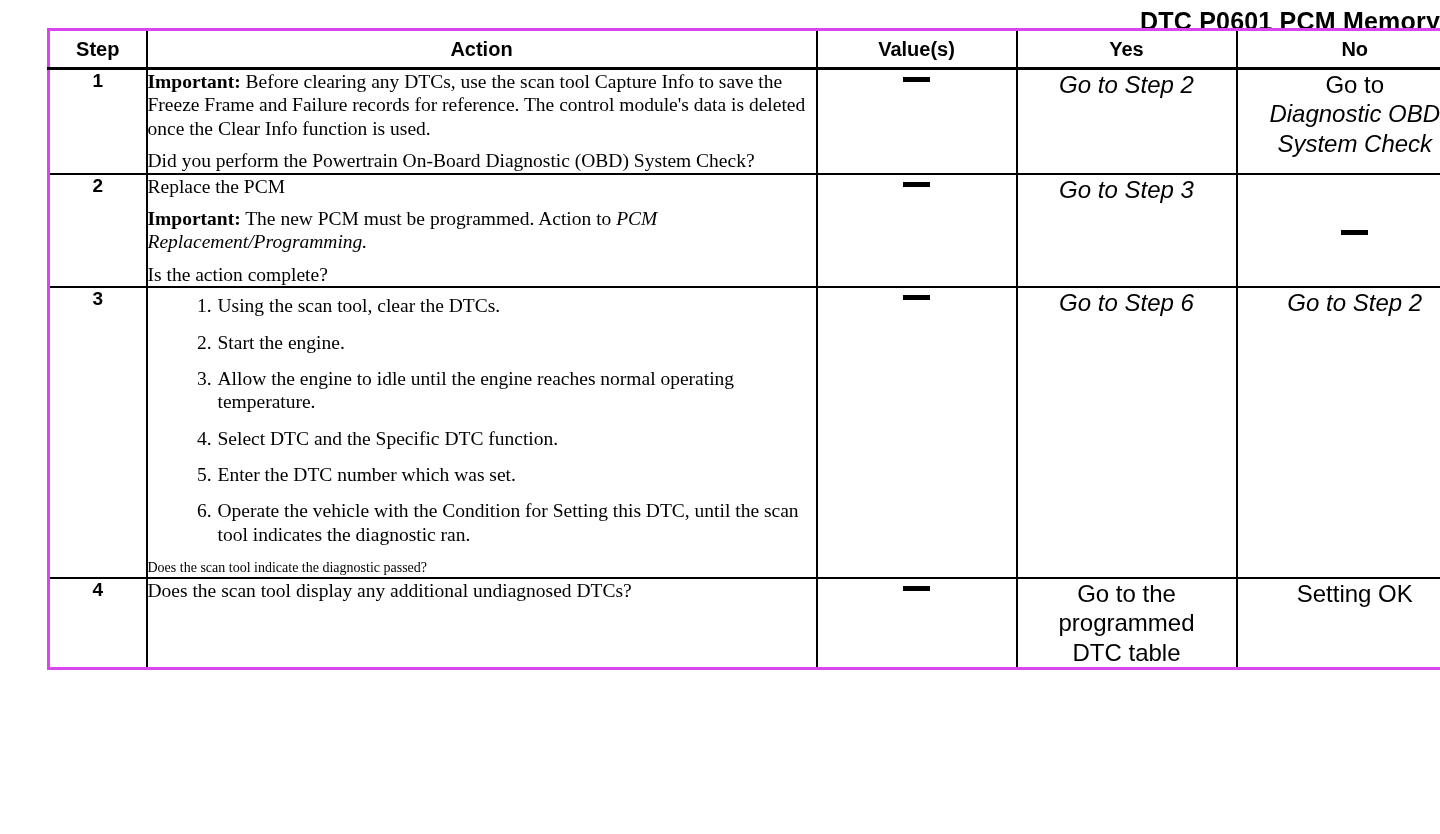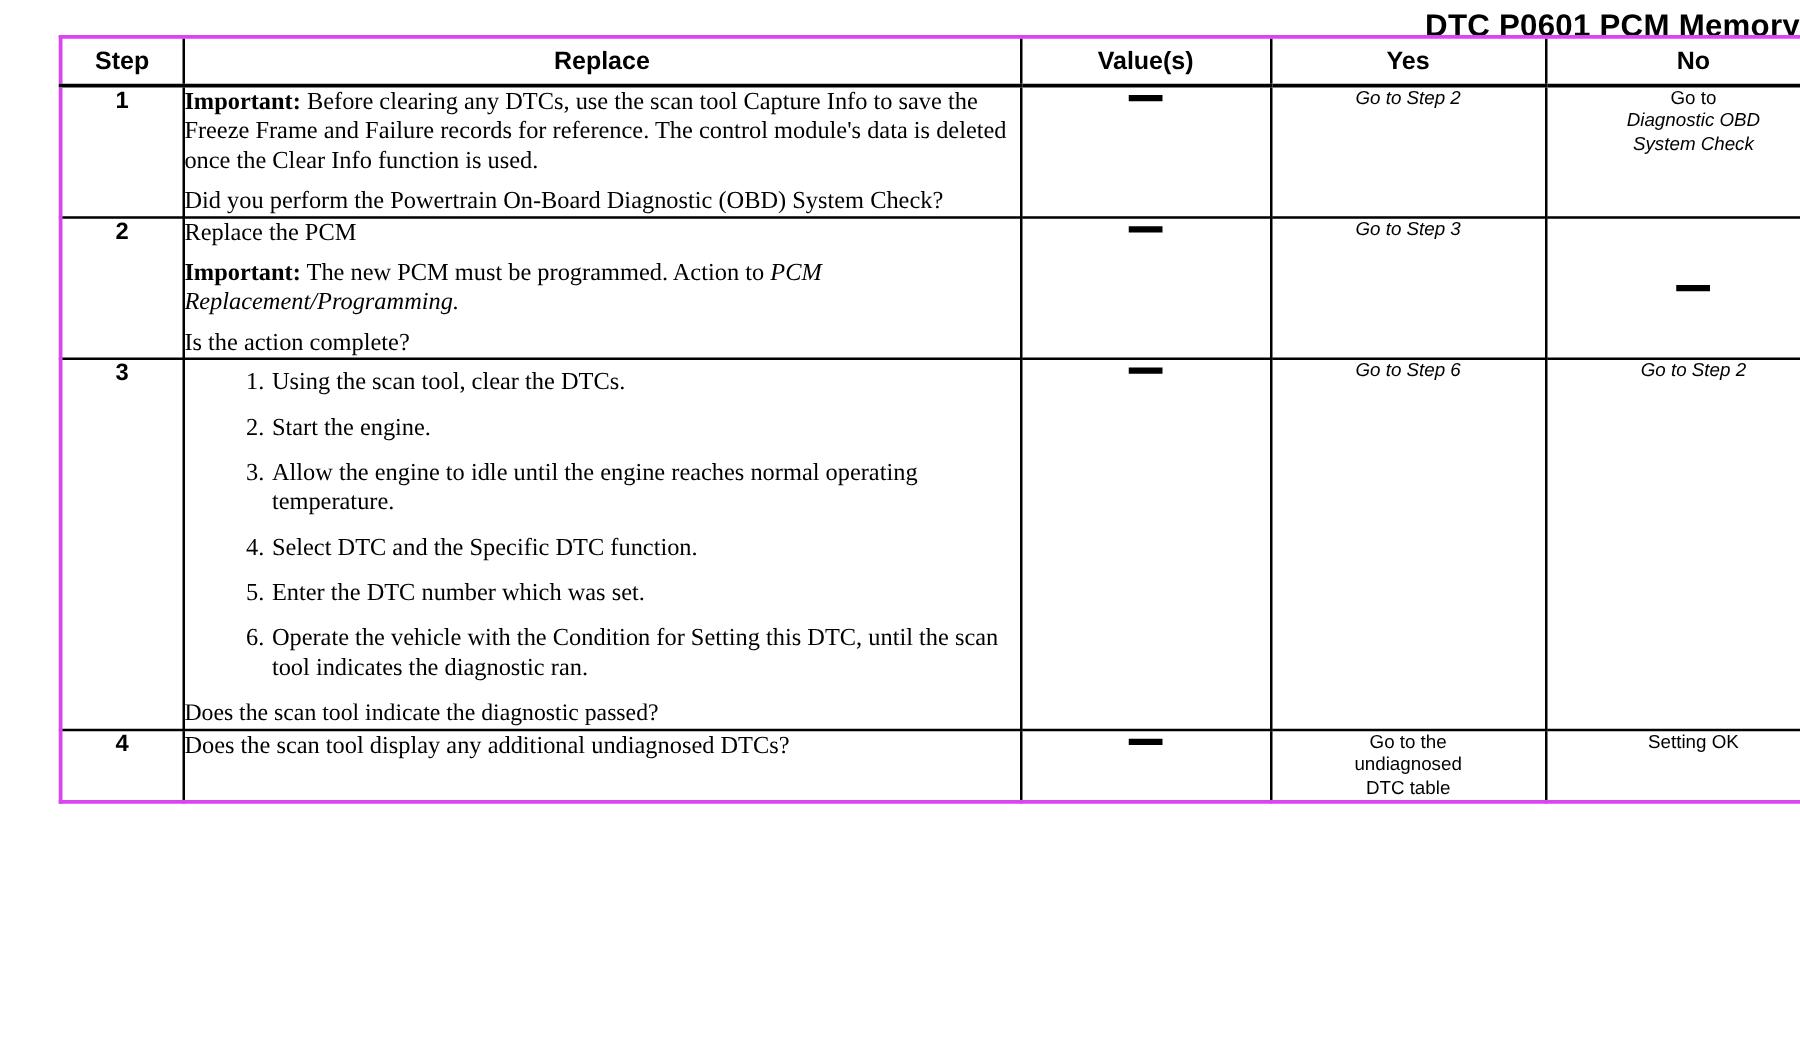--- a/index.html
+++ b/index.html
@@ -120,27 +120,27 @@
   }
   ol.steps > li::before {
     content: counter(li) ".";
     position: absolute;
     left: -30px;
     width: 24px;
     text-align: right;
   }
   .q-line {
     margin-top: 14px;
-    font-size: 19px;
+    font-size: 14px;
     line-height: 1.20;
   }
 
   
   .branch {
-    font-size: 15px;
+    font-size: 24px;
     line-height: 1.22;
     text-align: center;
     vertical-align: bottom;
     padding: 6px 6px 7px 6px;
   }
   .branch.mid   { vertical-align: middle; }
   .branch .it   { font-style: italic; }
   .branch .up   { font-style: normal; }
   .branch .blk  { display: block; }
 </style>
@@ -156,21 +156,21 @@
       <col class="c-step">
         <col class="c-action">
         <col class="c-value">
         <col class="c-yes">
         <col class="c-no">
     </colgroup>
 
     <thead>
       <tr class="hdr">
         <th>Step</th>
-        <th>Replace</th>
+        <th>Action</th>
         <th>Value(s)</th>
         <th>Yes</th>
         <th>No</th>
       </tr>
     </thead>
 
     <tbody>
 
       <tr>
         <td class="step-cell">1</td>
@@ -240,21 +240,21 @@
       <tr>
         <td class="step-cell">4</td>
         <td class="action-cell">
           <p>Does the scan tool display any additional undiagnosed DTCs?</p>
         </td>
         <td class="value-cell">
           <span class="dash"></span>
         </td>
         <td class="branch">
           <span class="up blk">Go to the</span>
-          <span class="up blk">undiagnosed</span>
+          <span class="up blk">programmed</span>
           <span class="up blk">DTC table</span>
         </td>
         <td class="branch">
           <span class="up blk">Setting OK</span>
         </td>
       </tr>
 
     </tbody>
   </table>
 

